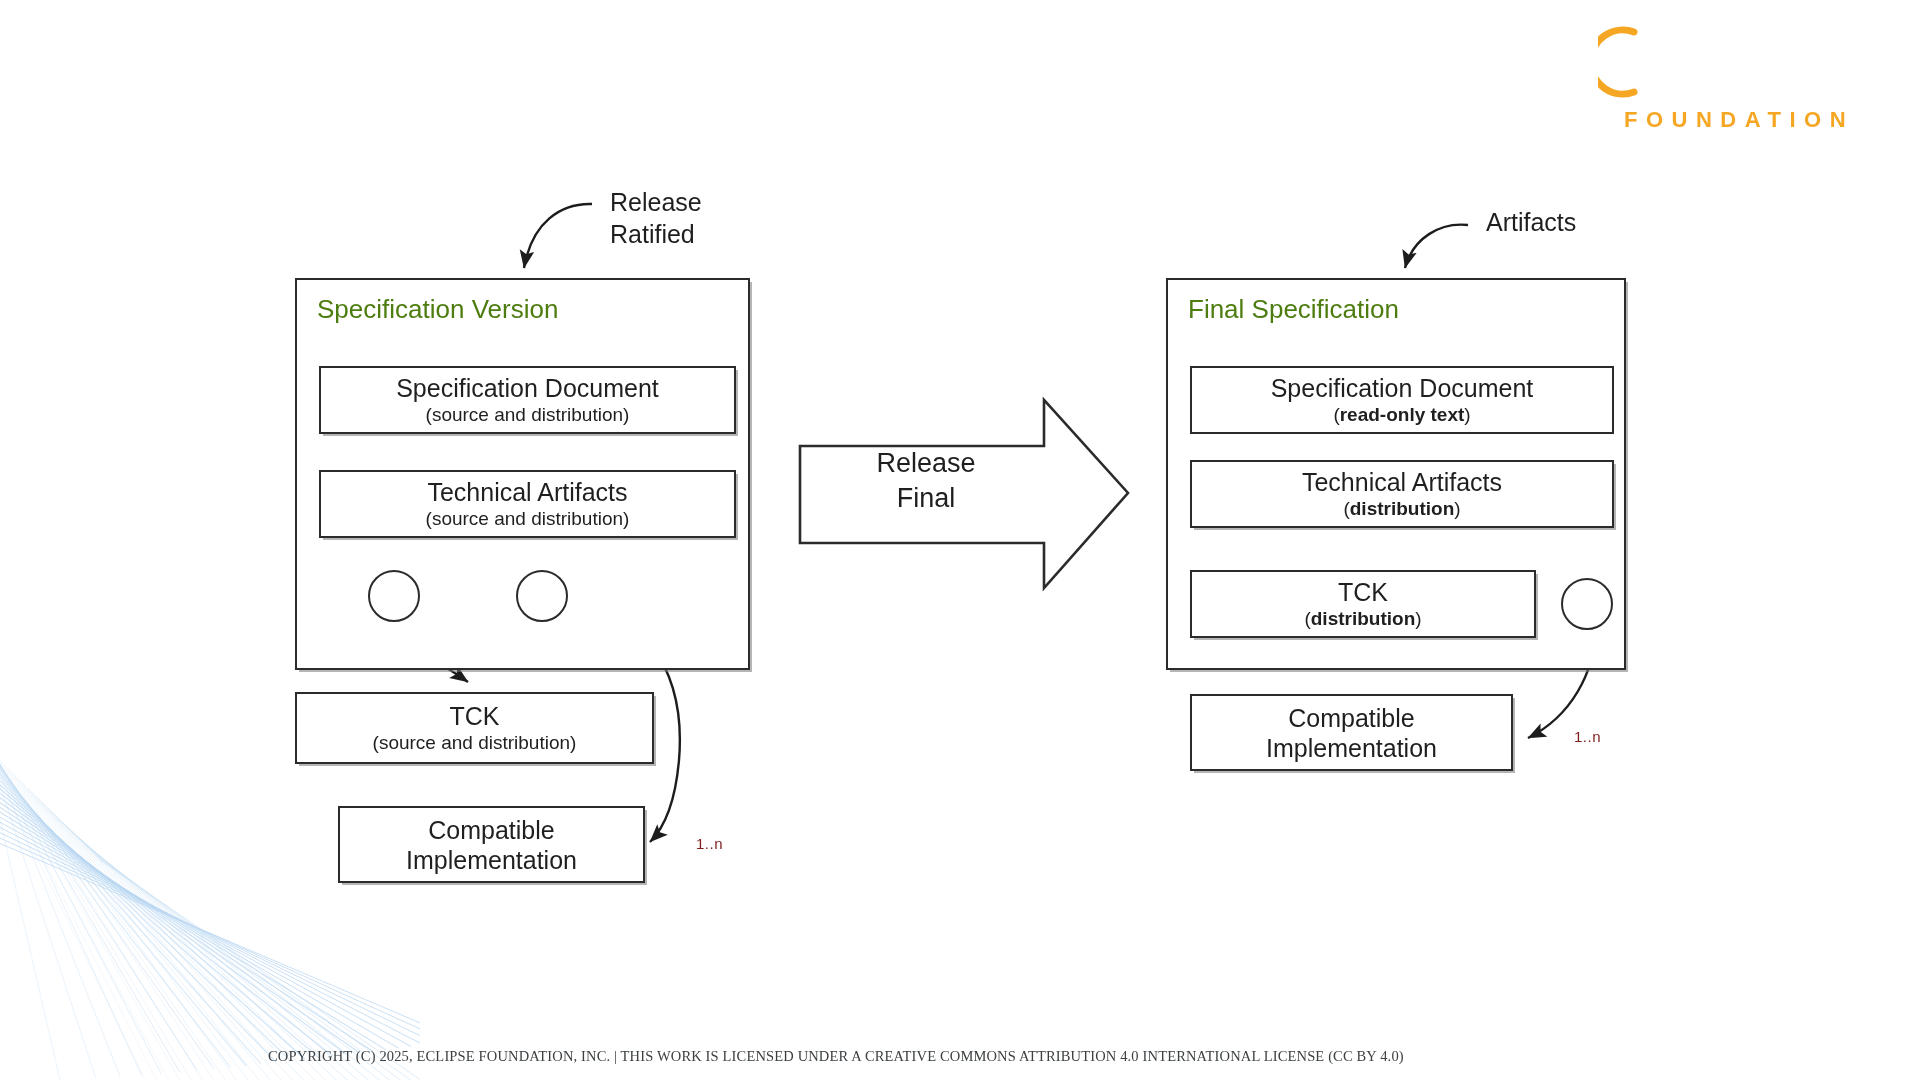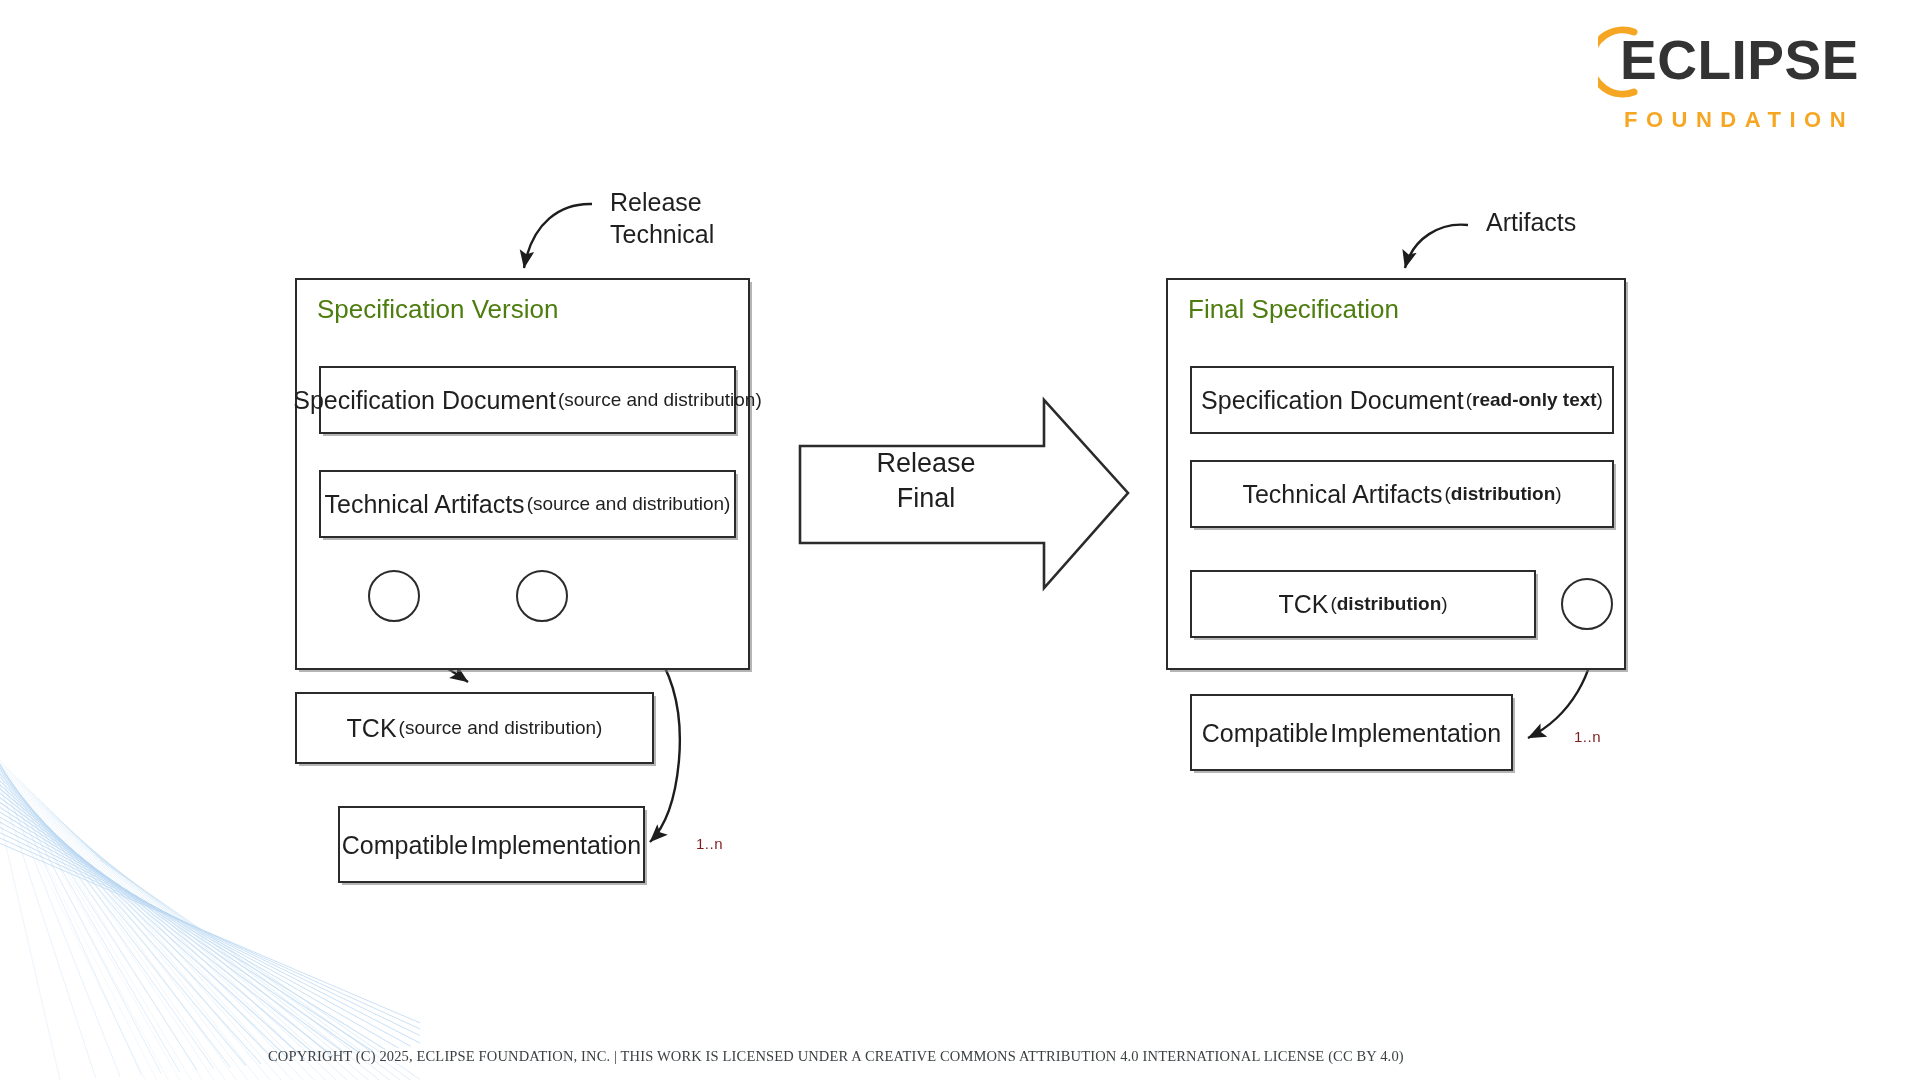--- a/index.html
+++ b/index.html
@@ -69,20 +69,21 @@
     text-align: center;
     white-space: nowrap;
   }
 
   .centered {
     position: absolute;
     left: 0; right: 0;
     top: 50%;
     transform: translateY(-50%);
     display: flex;
+    flex-direction: column;
     align-items: center;
     justify-content: center;
     gap: 2px;
   }
 
   
   .container-box > .container-title {
     position: absolute;
     left: 20px;
     top: 14px;
@@ -215,21 +216,20 @@
       <line x1="90.40" y1="170.40" x2="426.00" y2="419.20" stroke="#bcd9f0" stroke-width="0.8" opacity="0.66"></line>
       <line x1="95.20" y1="175.20" x2="438.00" y2="419.60" stroke="#bcd9f0" stroke-width="0.8" opacity="0.68"></line>
       <line x1="100.00" y1="180.00" x2="450.00" y2="420.00" stroke="#bcd9f0" stroke-width="0.8" opacity="0.70"></line>
     </g>
 </svg>
 
 <div id="logo">
   <svg viewBox="0 0 300 96" width="300" height="96" aria-hidden="true">
     <path d="M 36 10 A 32 32 0 1 0 36 70" fill="none" stroke="#f5a623" stroke-width="7" stroke-linecap="round"></path>
   </svg>
-  <div style="position:absolute;left:22px;top:6px;font-size:55px;font-weight:bold;letter-spacing:0.5px;color:#333333;font-family:'Liberation Sans',sans-serif;">ECLIPSE</div>
   <div style="position:absolute;left:26px;top:64px;font-size:22px;font-weight:bold;letter-spacing:8.5px;color:#f5a623;font-family:'Liberation Sans',sans-serif;margin-top:21px;">FOUNDATION</div>
 </div>
 
 <div id="diagram">
 
   <svg id="connectors" viewBox="0 0 1920 1080" aria-hidden="true">
     <defs>
       <marker id="arrowhead" markerWidth="9" markerHeight="9" refX="7.4" refY="3.1" orient="auto" markerUnits="strokeWidth">
         <path d="M0,0 L7.6,3.1 L0,6.2 L1.6,3.1 z" fill="#1d1d1d"></path>
       </marker>
@@ -241,21 +241,21 @@
 
     <path d="M 549 597 C 620 605 671 664 663 760 C 659 806 646 830 634 842" fill="none" stroke="#1d1d1d" stroke-width="2.4" marker-end="url(#arrowhead)"></path>
 
     <path d="M 1452 225 C 1424 222 1397 238 1389 268" fill="none" stroke="#1d1d1d" stroke-width="2.4" marker-end="url(#arrowhead)"></path>
 
     <path d="M 1580 630 C 1578 672 1556 716 1512 738" fill="none" stroke="#1d1d1d" stroke-width="2.4" marker-end="url(#arrowhead)"></path>
   </svg>
 
   <div class="annotation" style="left:594px; top:186px;">
     <div>Release</div>
-    <div>Technical</div>
+    <div>Ratified</div>
   </div>
 
   <div class="node container-box" style="left:279px; top:278px; width:455px; height:392px;">
     <div class="container-title">Specification Version</div>
   </div>
 
   <div class="node" style="left:303px; top:366px; width:417px; height:68px;">
     <div class="centered">
       <div class="node-title">Specification Document</div>
       <div class="node-sub">(source and distribution)</div>

